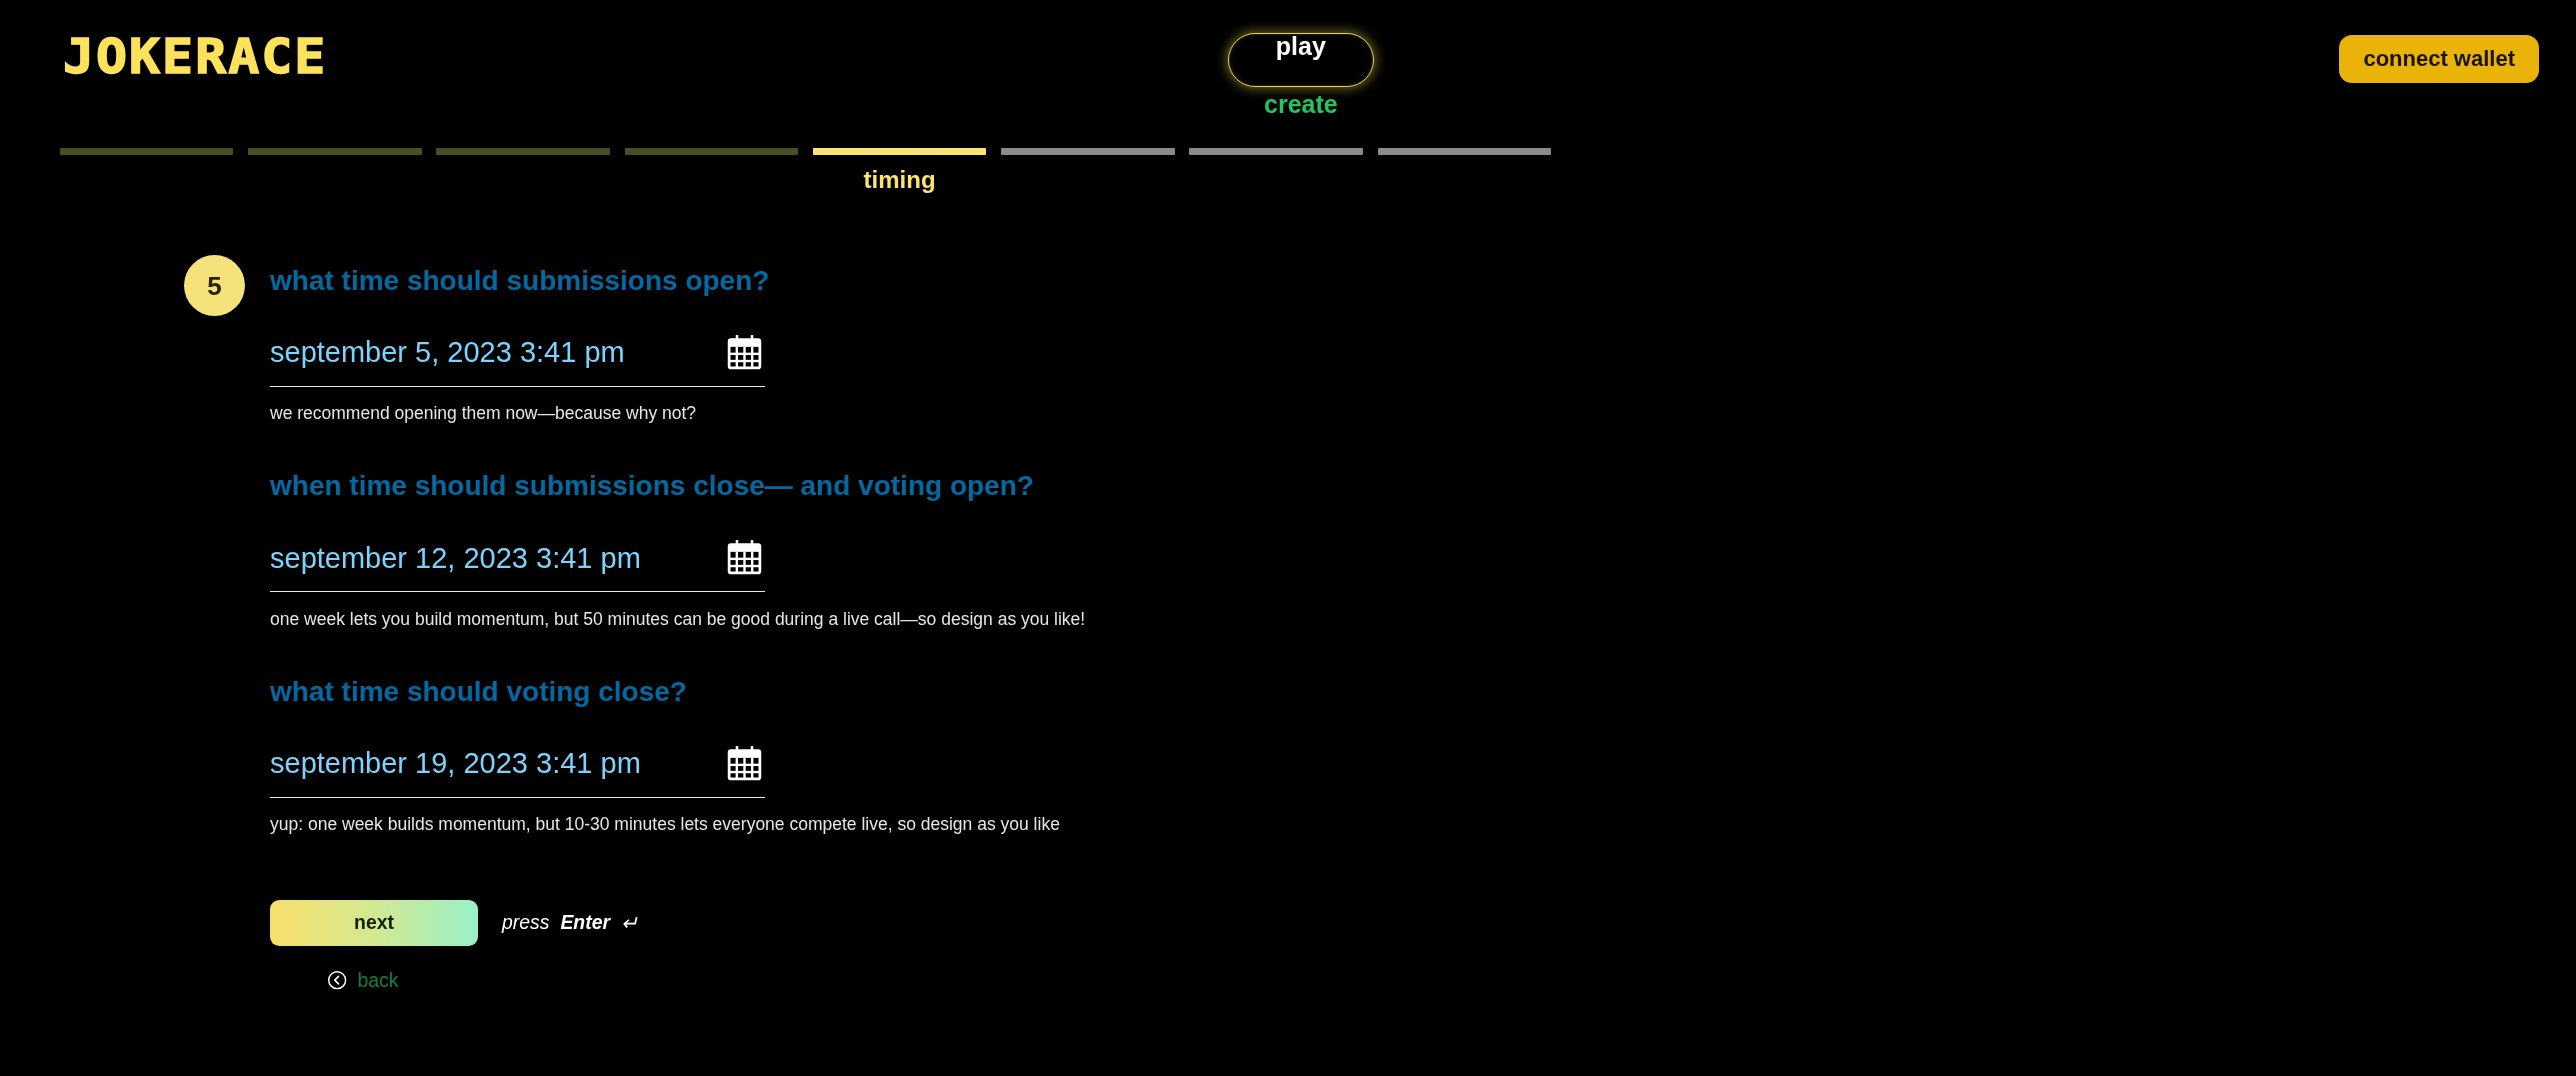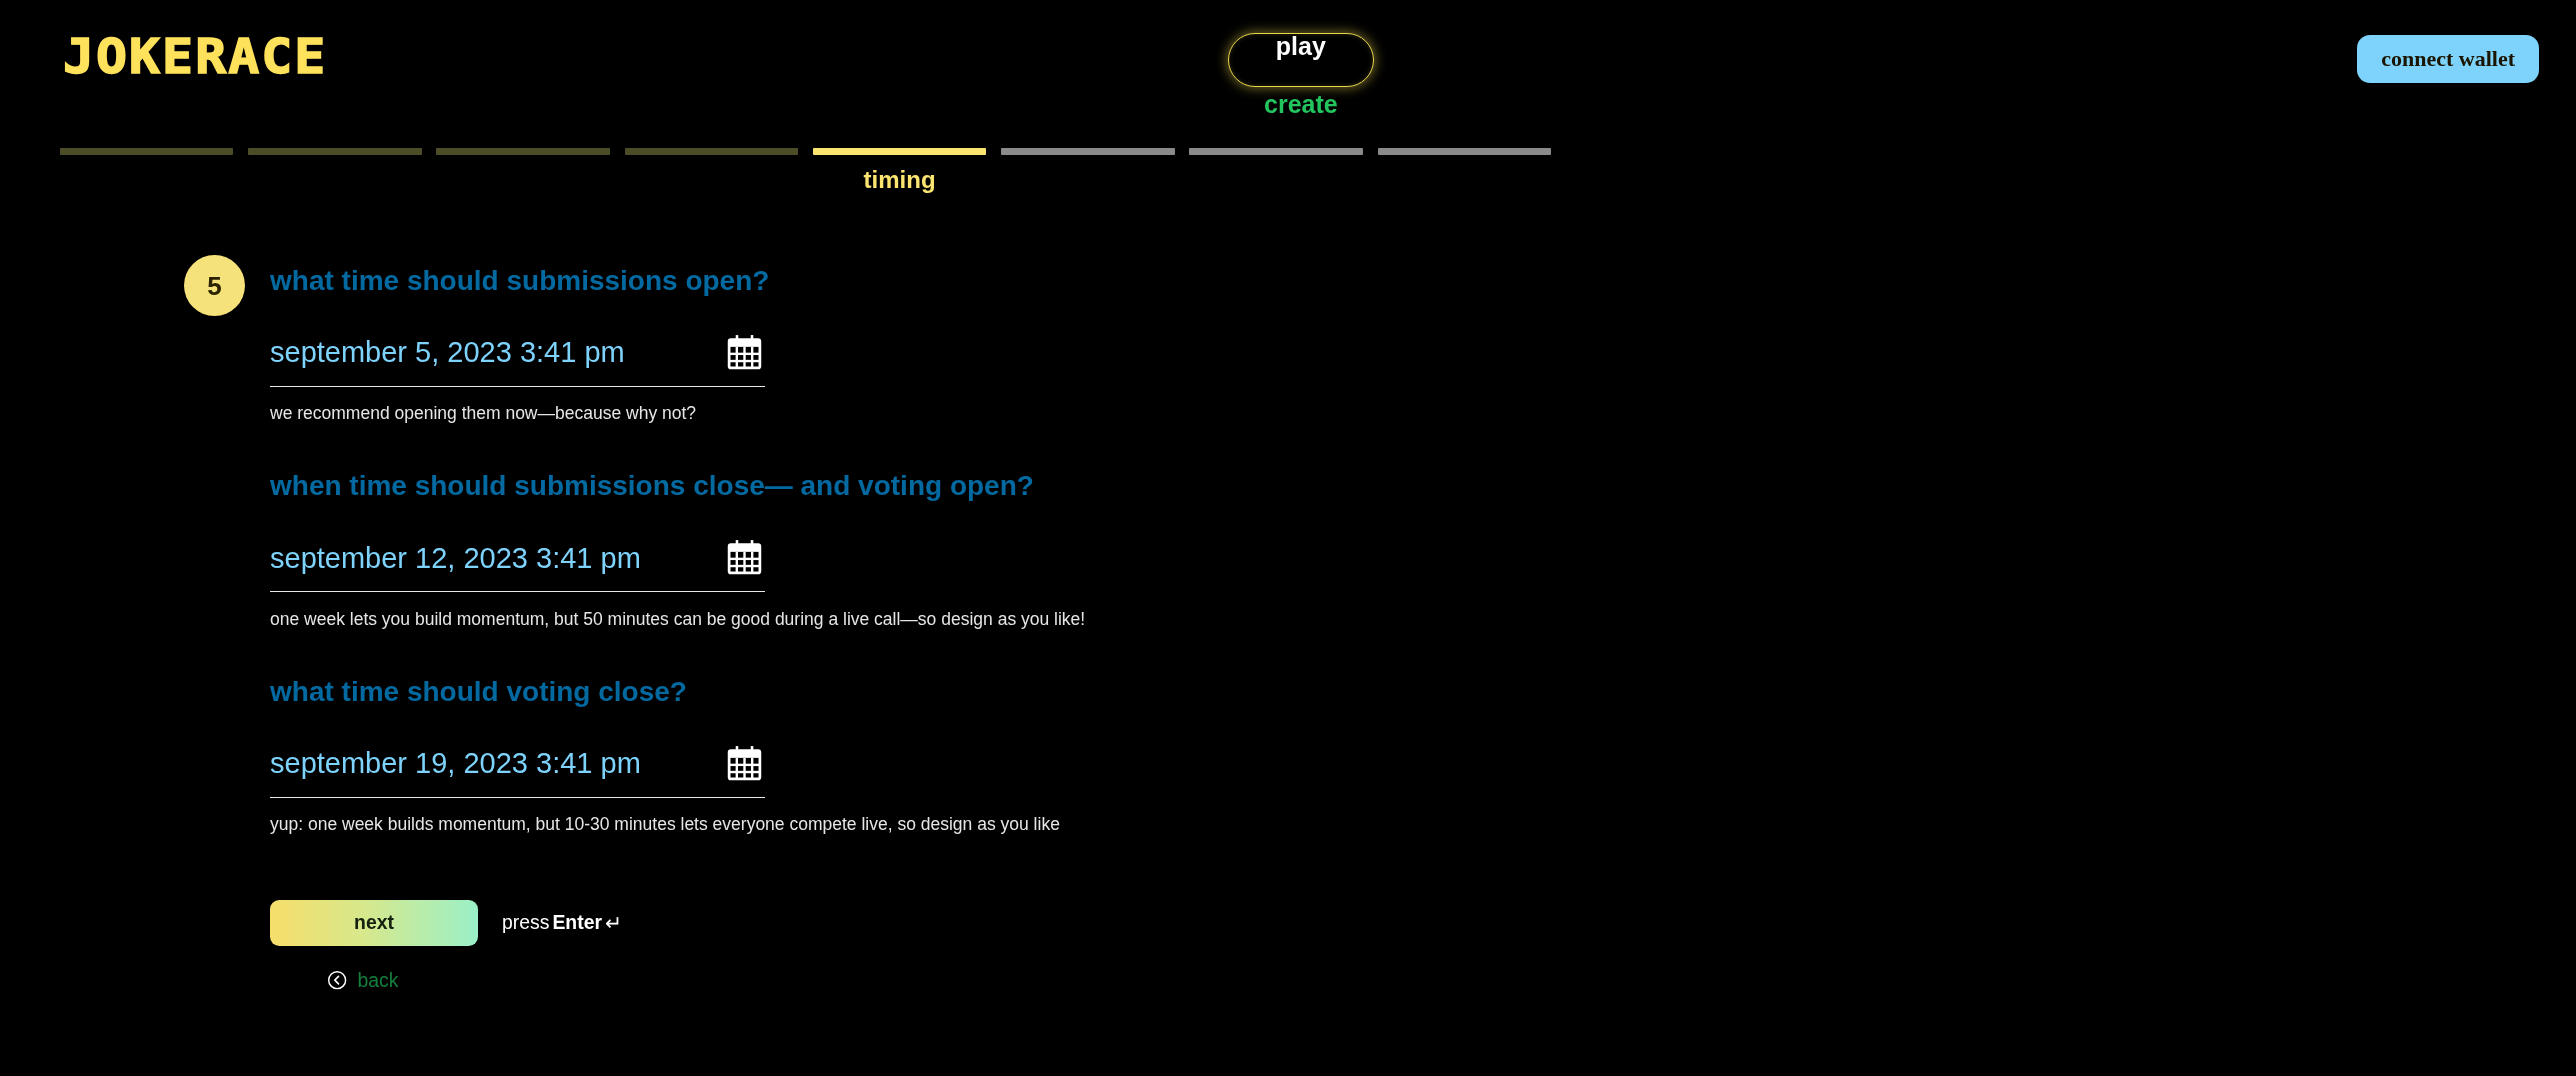--- a/index.html
+++ b/index.html
@@ -39,28 +39,27 @@
     flex-direction:column;
   }
   .nav-pill .nav-item {
     font-size:25px; font-weight:700; line-height:1;
   }
   .nav-play   { color:#FFFFFF; }
   .nav-create { color:#22c55e; }
 
   .connect-wallet {
     position:absolute; right:37px; top:35px;
-    background:#7dd3fc;
+    background:#eab308;
     color:#1a1400;
     font-size:22px; font-weight:700;
     border:none; border-radius:13px;
     padding:13px 24px;
     line-height:1;
     cursor:pointer;
-    font-family:Liberation Serif, serif;
   }
 
   
   .steps {
     position:absolute; left:60px; top:148px;
     width:1491px; height:7.4px;
     display:flex; gap:14.8px;
   }
   .step-seg {
     flex:1; height:6.5px; border-radius:0.9px; position:relative;
@@ -130,21 +129,21 @@
     width:208px; height:46px;
     border:none; border-radius:9.2px;
     background:linear-gradient(90deg,#F7DE6A 0%, #D7E88C 45%, #9AF0C8 100%);
     color:#14210f;
     font-size:19.4px; font-weight:700;
     cursor:pointer; line-height:1;
     display:flex; align-items:center; justify-content:center;
   }
   .press-enter {
     color:#FFFFFF; font-size:19.4px; line-height:1;
-    display:flex; align-items:center; gap:3px;
+    display:flex; align-items:center; gap:11px;font-style:italic;
   }
   .press-enter b { font-weight:700; }
   .enter-glyph { font-size:20.3px; }
 
   .back-row {
     margin-top:24px; margin-left:57px;
     display:flex; align-items:center; gap:10.2px;
     color:#15803d; font-size:19.4px; line-height:1;
     width:max-content; cursor:pointer;
   }

